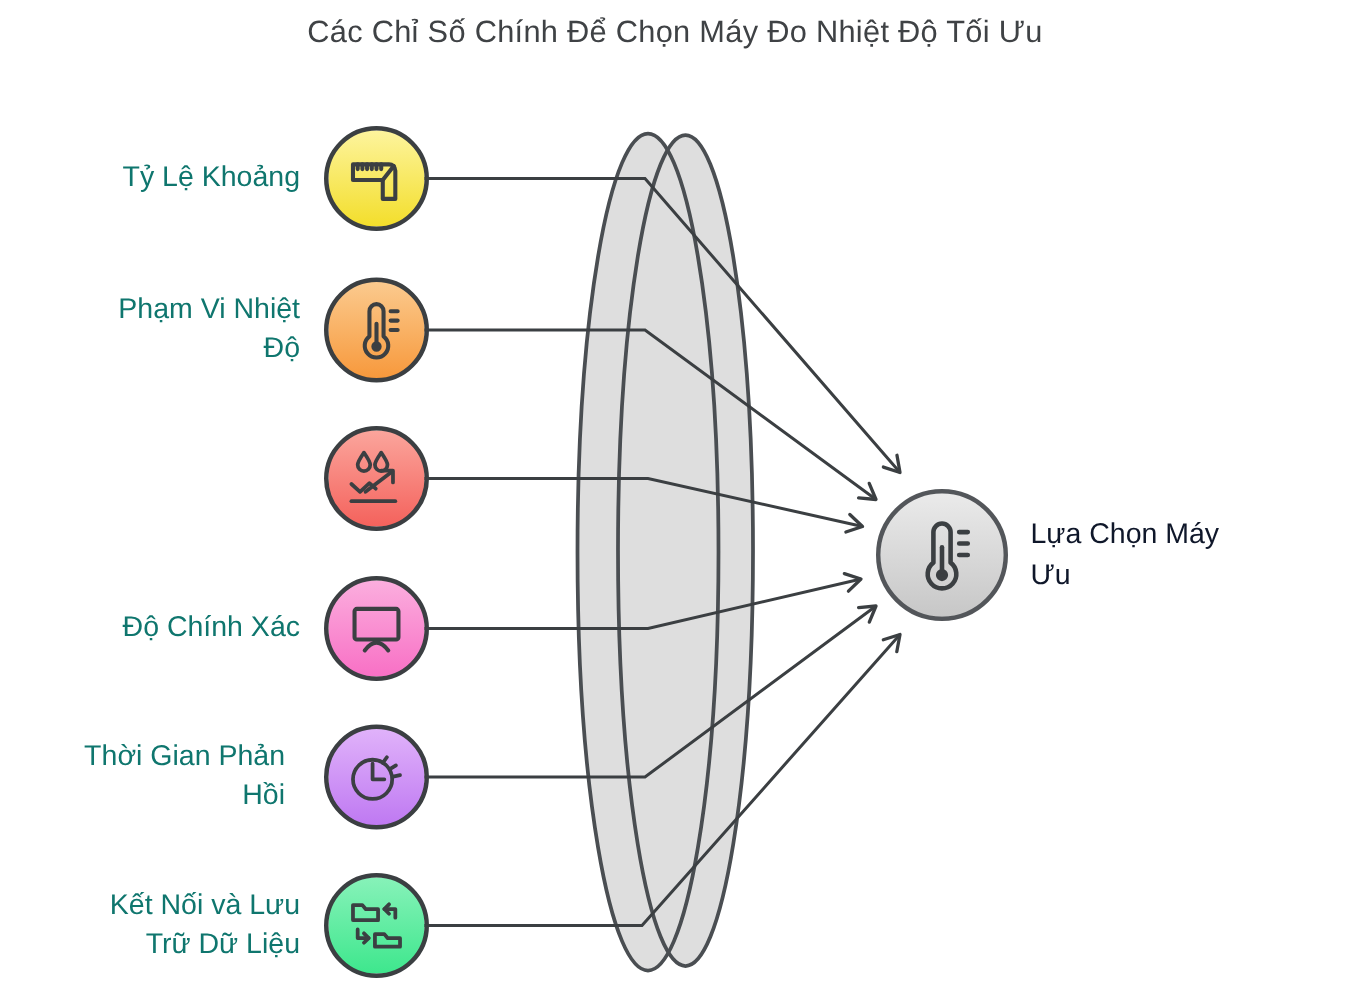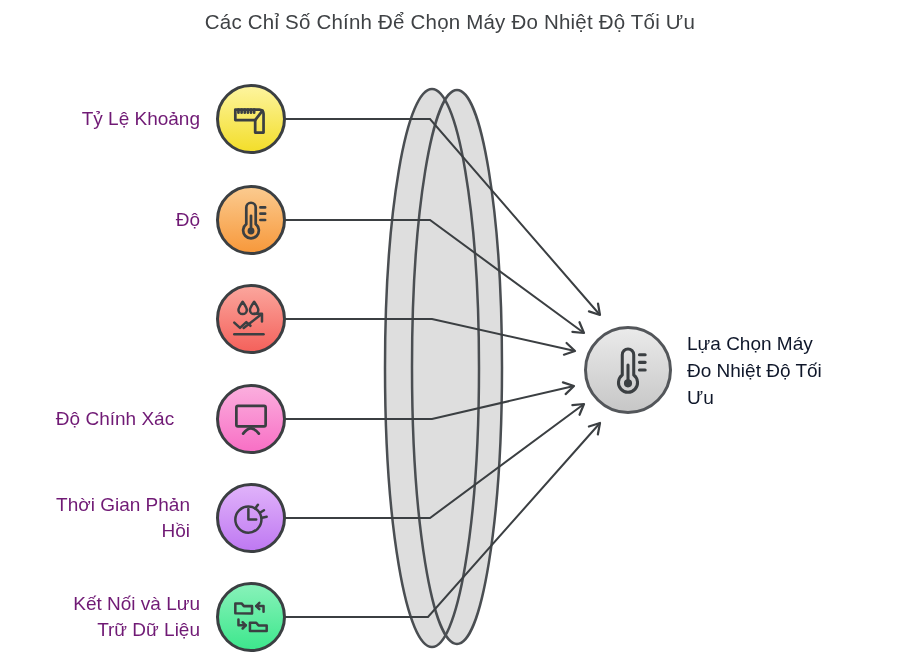--- a/index.html
+++ b/index.html
@@ -1,21 +1,21 @@
 <!DOCTYPE html>
 <html><head>
 <meta charset="utf-8">
 <style>
   html,body{margin:0;padding:0;}
   body{background:#ffffff;font-family:"Liberation Sans","DejaVu Sans",sans-serif;}
   .canvas{position:relative;width:900px;height:663px;background:#ffffff;overflow:hidden;}
   .title{position:absolute;left:0;top:10px;width:100%;text-align:center;
          font-size:20.5px;color:#3f4245;letter-spacing:.2px;}
   .layer{position:absolute;left:0;top:0;width:900px;height:663px;pointer-events:none;}
-  .factor-label{position:absolute;width:170px;text-align:right;color:#701a75;
+  .factor-label{position:absolute;width:170px;text-align:right;color:#0f766e;
                 font-size:19px;line-height:26px;transform:translateY(-50%);}
   .factor-label span{display:block;}
   .circle{position:absolute;width:70px;height:70px;border-radius:50%;
           border:3px solid #3b3f42;box-sizing:border-box;
           display:flex;align-items:center;justify-content:center;}
   .circle svg{display:block;}
   .result-circle{position:absolute;left:584px;top:326px;width:88px;height:88px;
           border-radius:50%;border:3px solid #53565a;box-sizing:border-box;
           display:flex;align-items:center;justify-content:center;}
   .result-label{position:absolute;left:687px;top:370px;transform:translateY(-50%);
@@ -56,20 +56,21 @@
   </div>
   <div class="circle" style="left: 216px; top: 84px; background: linear-gradient(rgb(253, 244, 157), rgb(243, 222, 43));">
     <svg width="46" height="46" viewBox="0 0 44 44" fill="none" stroke="#3b3f42" stroke-width="2.6" stroke-linecap="round" stroke-linejoin="round">
       <path d="M7,13 H30 a4,4 0 0 1 4,4 V35 H26 V23 H7 Z"></path>
       <path d="M26,23 L33,14"></path>
       <path d="M10,13 v3 M13,13 v3 M16,13 v3 M19,13 v3 M22,13 v3 M25,13 v3"></path>
     </svg>
   </div>
 
   <div class="factor-label" style="left:30px;top:220px;">
+    <span>Phạm Vi Nhiệt</span>
     <span>Độ</span>
   </div>
   <div class="circle" style="left: 216px; top: 185px; background: linear-gradient(rgb(251, 202, 142), rgb(247, 153, 60));">
     <svg width="46" height="46" viewBox="0 0 44 44" fill="none" stroke="#3b3f42" stroke-width="2.6" stroke-linecap="round" stroke-linejoin="round">
       <path d="M17.5,10 a4.5,4.5 0 0 1 9,0 V26 a7.5,7.5 0 1 1 -9,0 Z"></path>
       <circle cx="22" cy="32.5" r="2" fill="#3b3f42"></circle>
       <path d="M22,30.5 V18"></path>
       <path d="M31,10 h4.5 M31,16 h4.5 M31,22 h4.5"></path>
     </svg>
   </div>
@@ -78,21 +79,21 @@
     <svg width="46" height="46" viewBox="0 0 44 44" fill="none" stroke="#3b3f42" stroke-width="2.4" stroke-linecap="round" stroke-linejoin="round">
       <path d="M14,5.5 c-2.6,3.8 -4,5.8 -4,7.8 a4,4 0 0 0 8,0 c0,-2 -1.4,-4 -4,-7.8 Z"></path>
       <path d="M25,5.5 c-2.6,3.8 -4,5.8 -4,7.8 a4,4 0 0 0 8,0 c0,-2 -1.4,-4 -4,-7.8 Z"></path>
       <path d="M6,25.5 l5.5,5 6,-5.5 4,3.5"></path>
       <path d="M15,30.5 L32,17.5"></path>
       <path d="M25,17 h7.5 v7.5"></path>
       <path d="M6,36.5 H34"></path>
     </svg>
   </div>
 
-  <div class="factor-label" style="left:30px;top:419px;text-align:center;">
+  <div class="factor-label" style="left:30px;top:419px;">
     <span>Độ Chính Xác</span>
     <span></span>
   </div>
   <div class="circle" style="left: 216px; top: 384px; background: linear-gradient(rgb(251, 174, 222), rgb(248, 112, 197));">
     <svg width="46" height="46" viewBox="0 0 44 44" fill="none" stroke="#3b3f42" stroke-width="2.6" stroke-linecap="round" stroke-linejoin="round">
       <rect x="8" y="9.5" width="28" height="19.5" rx="1.5"></rect>
       <path d="M14.5,36 Q22,26 29.5,36"></path>
     </svg>
   </div>
 
@@ -128,17 +129,16 @@
   <div class="result-circle" style="background: linear-gradient(rgb(234, 234, 234), rgb(199, 199, 199));">
     <svg width="56" height="56" viewBox="0 0 44 44" fill="none" stroke="#3b3f42" stroke-width="2.4" stroke-linecap="round" stroke-linejoin="round">
       <path d="M17.5,10 a4.5,4.5 0 0 1 9,0 V26 a7.5,7.5 0 1 1 -9,0 Z"></path>
       <circle cx="22" cy="32.5" r="2" fill="#3b3f42"></circle>
       <path d="M22,30.5 V18"></path>
       <path d="M31,10 h4.5 M31,16 h4.5 M31,22 h4.5"></path>
     </svg>
   </div>
   <div class="result-label">
     <span>Lựa Chọn Máy</span>
-    <span>Đo Nhiệt Độ Tối</span>
     <span>Ưu</span>
   </div>
 
 </div>
 
 </body></html>

